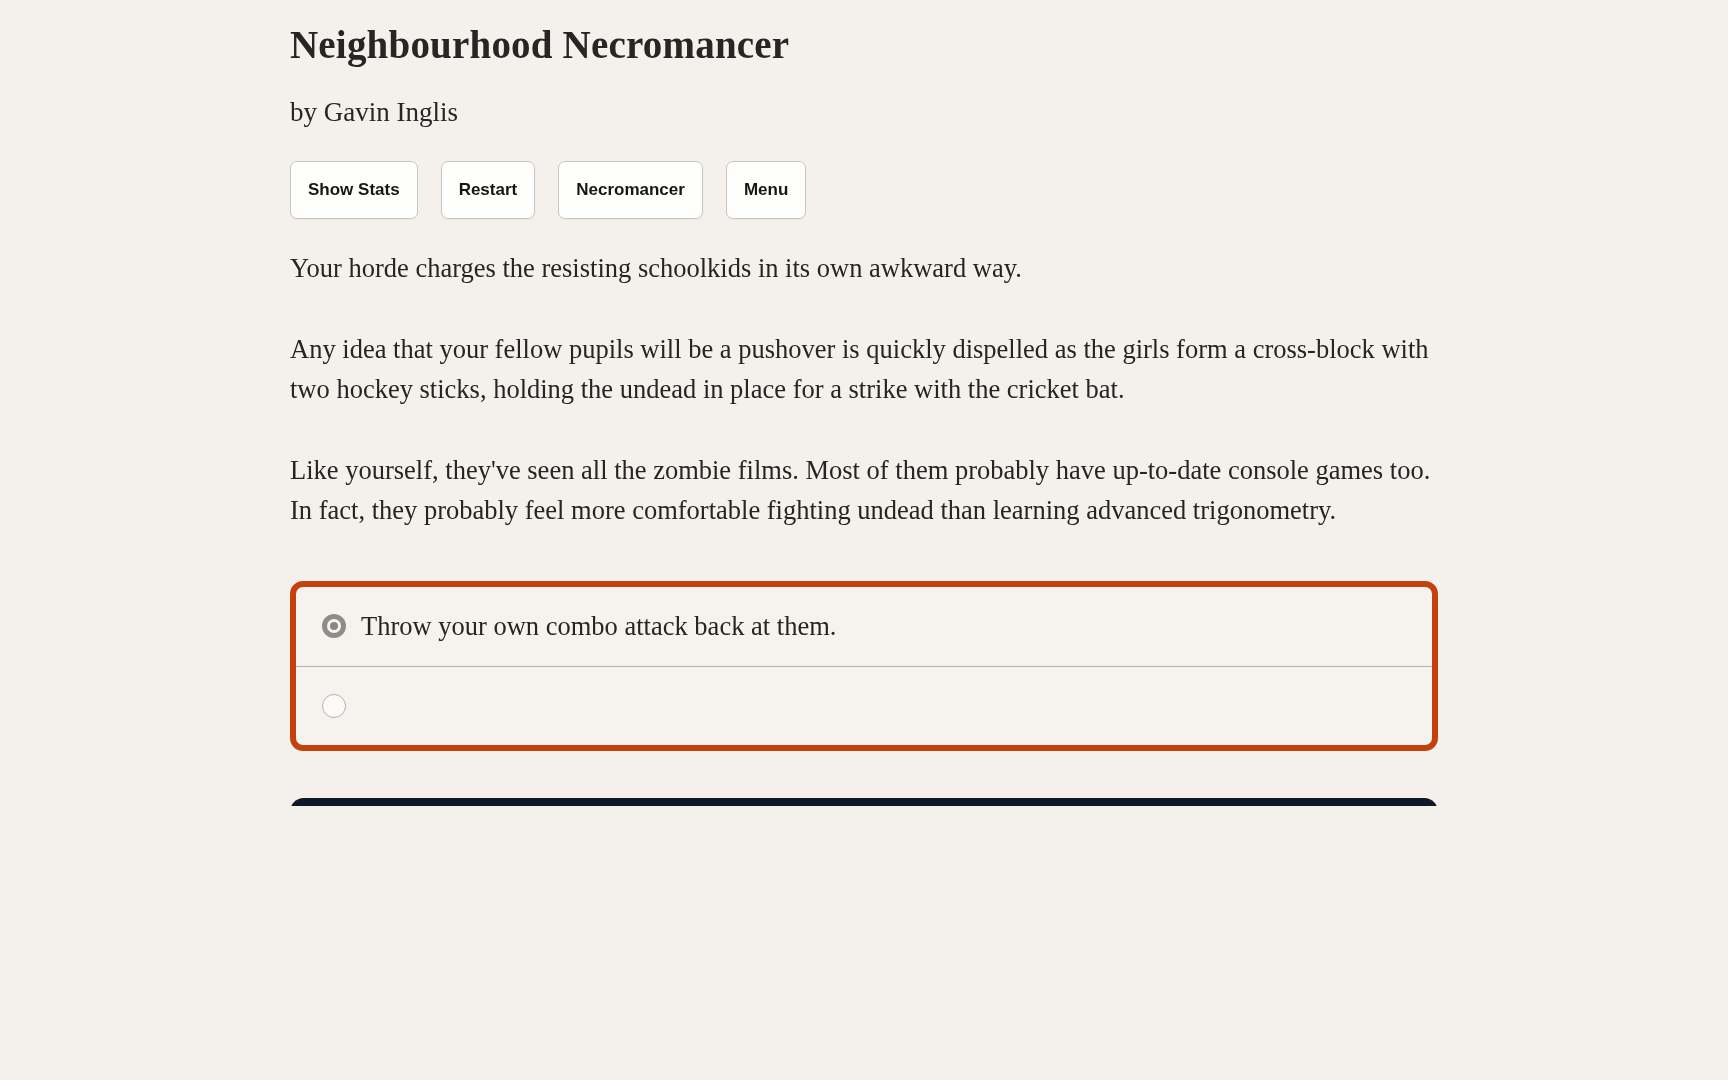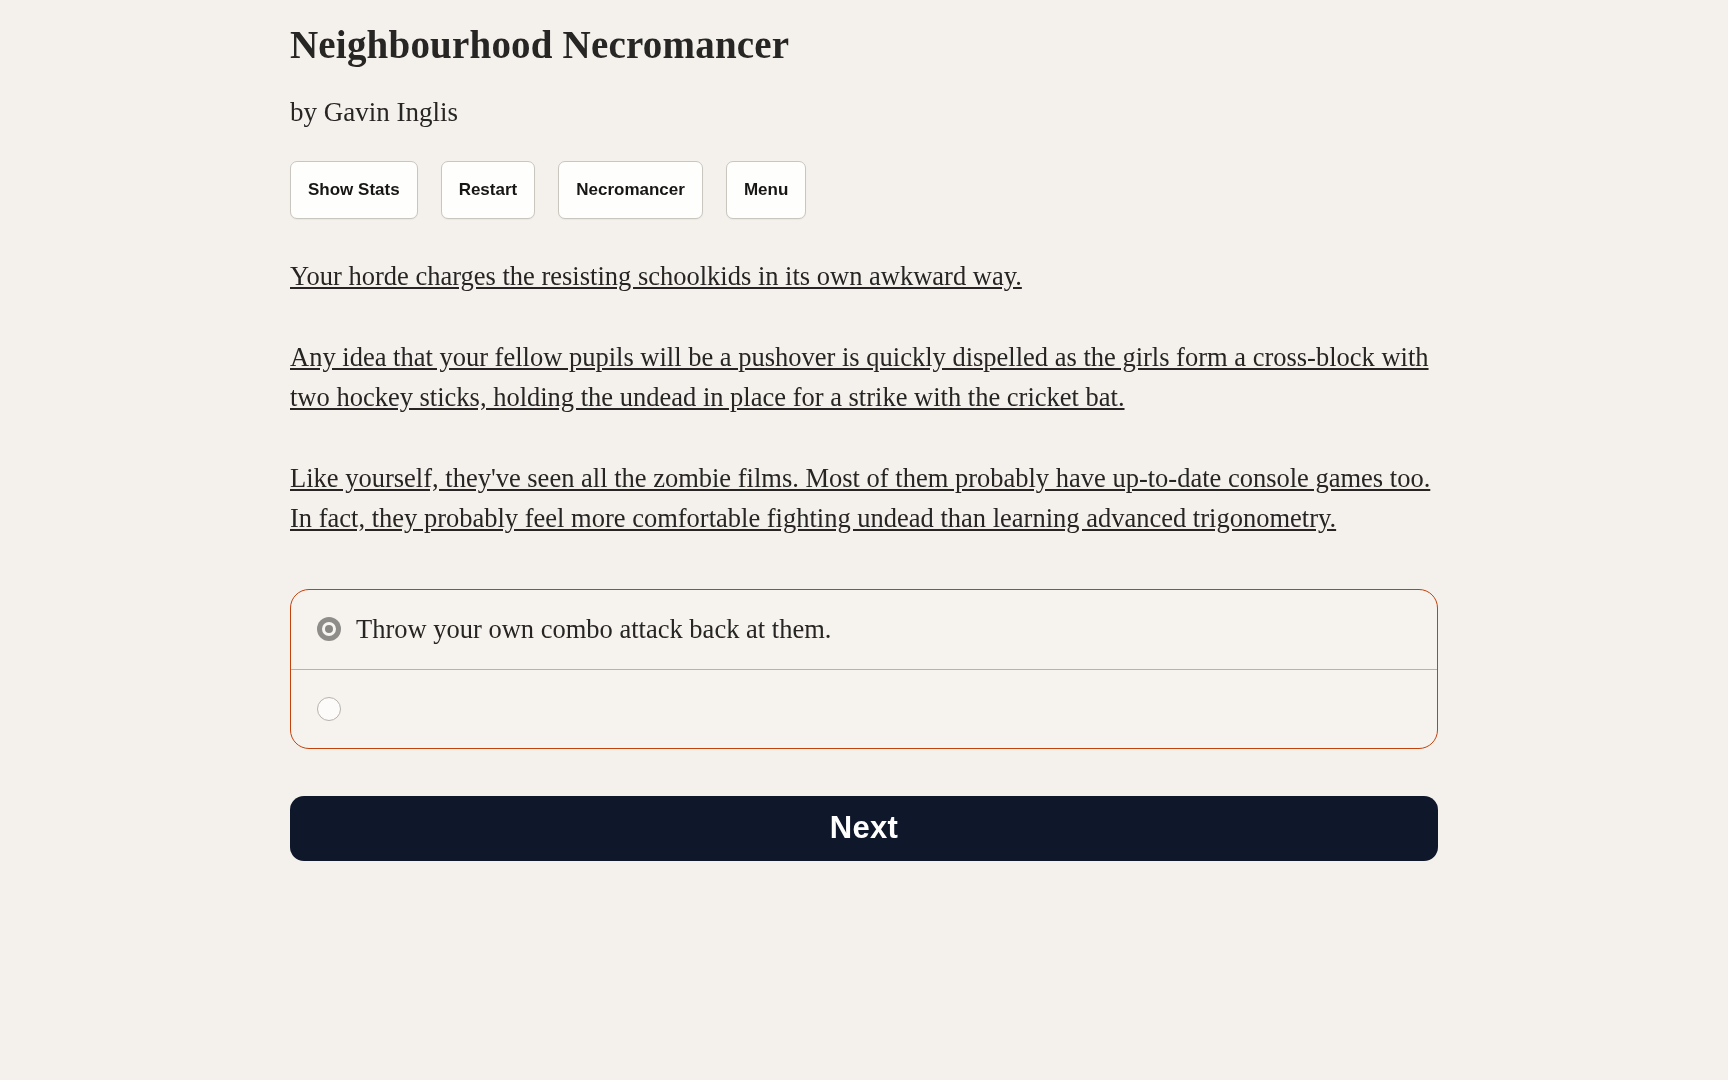--- a/index.html
+++ b/index.html
@@ -4,21 +4,21 @@
 <style>
   * { margin: 0; padding: 0; box-sizing: border-box; }
   html, body { width: 1728px; height: 1080px; }
   body {
     background: #f4f1ec;
     font-family: "Liberation Serif", "DejaVu Serif", serif;
     color: #262523;
   }
   .page {
     width: 1728px;
-    height: 1080px;
+    height: 806px;
     overflow: hidden;
     background: #f4f1ec;
   }
   .column {
     width: 1148px;
     margin: 0 auto;
     padding-top: 22px;
   }
   .game-title {
     font-size: 39px;
@@ -46,33 +46,32 @@
     color: #171615;
     background: #fefefd;
     border: 1px solid #c9c5bf;
     border-radius: 7px;
     padding: 18px 17px;
     line-height: 20px;
     cursor: pointer;
     box-shadow: 0 1px 1px rgba(0,0,0,0.04);
   }
   .story {
-    margin-top: 37px;
-    text-decoration: underline;
+    margin-top: 29px;
   }
   .story p {
     font-size: 26.5px;
     line-height: 40px;
     margin-bottom: 41px;
     color: #262523;
   }
   .choices {
     margin-top: 51px;
-    border: 1px solid #c2410c;
-    border-radius: 19px;
+    border: 6px solid #c2410c;
+    border-radius: 13px;
     background: #f6f3ee;
     overflow: hidden;
   }
   .choice-row {
     display: flex;
     align-items: center;
     height: 79px;
     padding: 0 26px;
     gap: 15px;
     cursor: pointer;

